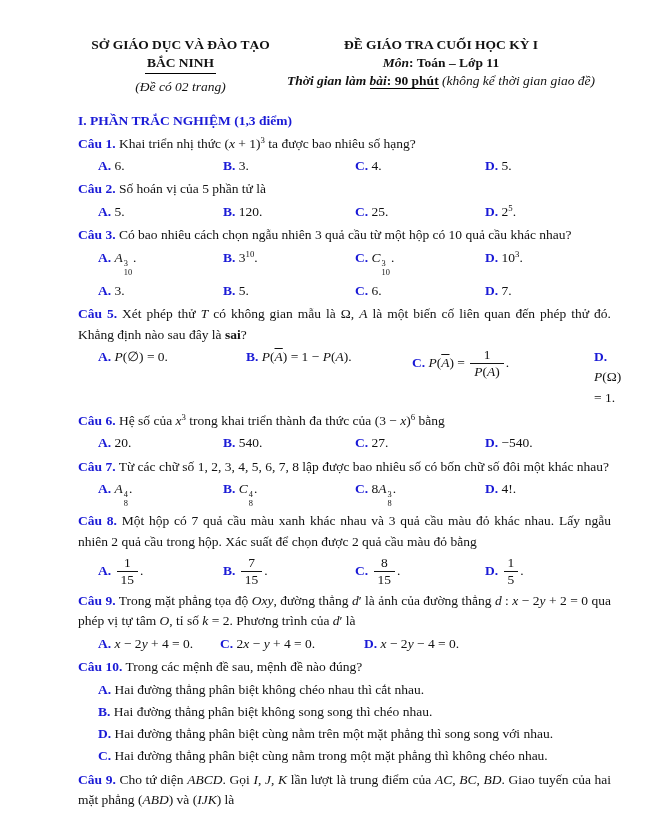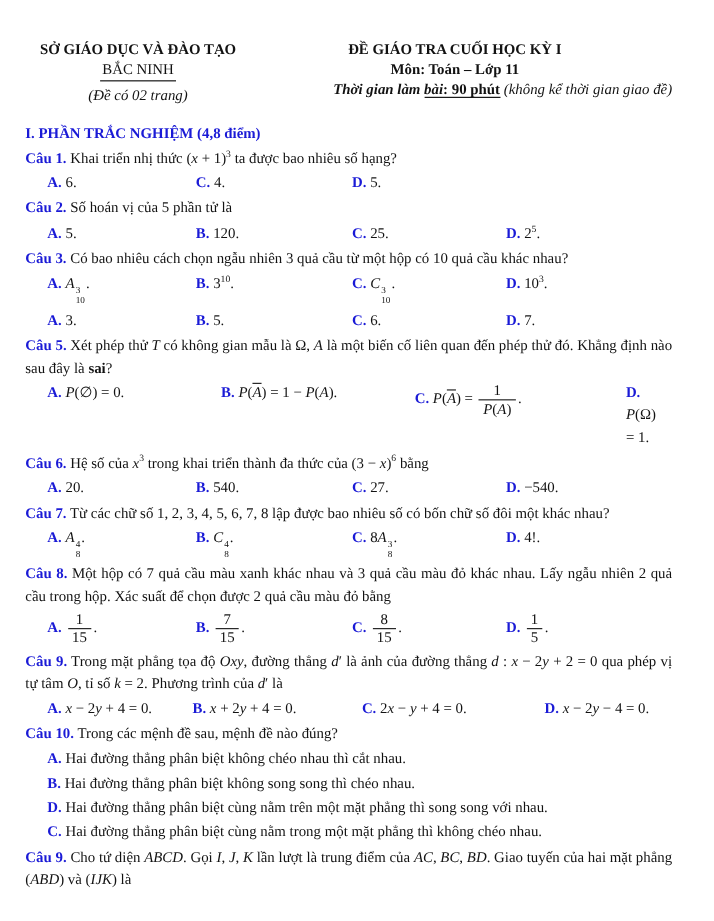--- a/index.html
+++ b/index.html
@@ -1,44 +1,44 @@
 <!DOCTYPE html>
 <html><head>
 <meta charset="utf-8">
 <style>
   :root{ --blue:#1a1ad6; --ink:#121212; }
   html,body{margin:0;padding:0;background:#ffffff;}
   .page{
     width:649px;height:837px;box-sizing:border-box;
-    padding:36px 38px 8px 23px;
+    padding:36px 38px 8px 78px;
     font-family:"Liberation Serif","DejaVu Serif",serif;
     font-size:13.5px;color:var(--ink);position:relative;overflow:hidden;
   }
   
   .hdr{display:flex;align-items:flex-start;}
   .hdr-left{width:205px;flex:none;text-align:center;line-height:1.35;}
   .hdr-right{flex:1;text-align:center;line-height:1.35;margin-left:-12px;}
   .hdr b{font-weight:bold;}
   .org{font-weight:bold;}
-  .org-unit{font-weight:normal;display:inline-block;border-bottom:1.4px solid #000;padding:0 2px 1px;}
+  .org-unit{font-weight:bold;display:inline-block;border-bottom:1.4px solid #000;padding:0 2px 1px;}
   .page-note{font-style:italic;margin-top:4px;}
-  .subject-label{font-weight:bold;}
+  .subject-label{font-weight:bold;font-style:italic;}
   .subject-rest{font-weight:bold;}
-  .dur-line{white-space:nowrap;text-align:right;}
+  .dur-line{white-space:nowrap;}
   .dur-label{font-weight:bold;font-style:italic;}
   .dur-ul{border-bottom:1.3px solid #000;padding-bottom:0px;}
   .dur-value{font-weight:bold;}
   .dur-note{font-style:italic;}
   
   .section-title{color:var(--blue);font-weight:bold;margin:16px 0 5px;}
   
   .question{margin:0 0 2px;}
   .q-text{margin:0;text-align:justify;line-height:1.52;}
   .q-label{color:var(--blue);font-weight:bold;}
-  .opts{padding-left:20px;line-height:1.5;margin:1px 0 2px;gap:10px;}
+  .opts{padding-left:20px;line-height:1.5;margin:1px 0 2px;}
   .opts.cols4{display:grid;grid-template-columns:125px 132px 130px 1fr;}
   .opts.q5{grid-template-columns:148px 166px 182px 1fr;}
   .opts.q9{grid-template-columns:122px 144px 156px 1fr;}
   .opts.list .opt{display:block;}
   .opt{padding:1px 8px 1px 0;}
   .opt-letter{color:var(--blue);font-weight:bold;}
   
   i{font-style:italic;}
   sup,sub{font-size:0.65em;line-height:0;}
   .ss{display:inline-flex;flex-direction:column;font-size:0.62em;line-height:1.08;vertical-align:-0.5em;margin:0 1px;}
@@ -59,27 +59,28 @@
       <div><span class="org-unit">BẮC NINH</span></div>
       <div class="page-note">(Đề có 02 trang)</div>
     </div>
     <div class="hdr-right">
       <div><b>ĐỀ GIÁO TRA CUỐI HỌC KỲ I</b></div>
       <div><span class="subject-label">Môn</span><span class="subject-rest">: Toán – Lớp 11</span></div>
       <div class="dur-line"><span class="dur-label">Thời gian làm </span><span class="dur-ul"><span class="dur-label">bài</span><span class="dur-value">: 90 phút</span></span><span class="dur-note"> (không kể thời gian giao đề)</span></div>
     </div>
   </div>
 
-  <div class="section-title">I. PHẦN TRẮC NGHIỆM (4,8 điểm)</div>
+  <div class="section-title">I. PHẦN TRẮC NGHIỆM (1,3 điểm)</div>
 
   <div id="questions">
       <div class="question">
         <p class="q-text"><b class="q-label">Câu 1.</b> Khai triển nhị thức (<i>x</i> + 1)<sup>3</sup> ta được bao nhiêu số hạng?</p>
         <div class="opts cols4">
           <div class="opt"><b class="opt-letter">A.</b> 6.</div>
+          <div class="opt"><b class="opt-letter">B.</b> 3.</div>
           <div class="opt"><b class="opt-letter">C.</b> 4.</div>
           <div class="opt"><b class="opt-letter">D.</b> 5.</div>
         </div>
       </div>
       <div class="question">
         <p class="q-text"><b class="q-label">Câu 2.</b> Số hoán vị của 5 phần tử là</p>
         <div class="opts cols4">
           <div class="opt"><b class="opt-letter">A.</b> 5.</div>
           <div class="opt"><b class="opt-letter">B.</b> 120.</div>
           <div class="opt"><b class="opt-letter">C.</b> 25.</div>
@@ -166,21 +167,20 @@
           <div class="opt"><b class="opt-letter">D.</b> <span class="frac">
               <span class="fn">1</span>
               <span class="fd">5</span>
             </span>.</div>
         </div>
       </div>
       <div class="question">
         <p class="q-text"><b class="q-label">Câu 9.</b> Trong mặt phẳng tọa độ <i>Oxy</i>, đường thẳng <i>d</i>′ là ảnh của đường thẳng <i>d</i> : <i>x</i> − 2<i>y</i> + 2 = 0 qua phép vị tự tâm <i>O</i>, tỉ số <i>k</i> = 2. Phương trình của <i>d</i>′ là</p>
         <div class="opts cols4 q9">
           <div class="opt"><b class="opt-letter">A.</b> <i>x</i> − 2<i>y</i> + 4 = 0.</div>
-          <div class="opt"><b class="opt-letter">B.</b> <i>x</i> + 2<i>y</i> + 4 = 0.</div>
           <div class="opt"><b class="opt-letter">C.</b> 2<i>x</i> − <i>y</i> + 4 = 0.</div>
           <div class="opt"><b class="opt-letter">D.</b> <i>x</i> − 2<i>y</i> − 4 = 0.</div>
         </div>
       </div>
       <div class="question">
         <p class="q-text"><b class="q-label">Câu 10.</b> Trong các mệnh đề sau, mệnh đề nào đúng?</p>
         <div class="opts list">
           <div class="opt"><b class="opt-letter">A.</b> Hai đường thẳng phân biệt không chéo nhau thì cắt nhau.</div>
           <div class="opt"><b class="opt-letter">B.</b> Hai đường thẳng phân biệt không song song thì chéo nhau.</div>
           <div class="opt"><b class="opt-letter">D.</b> Hai đường thẳng phân biệt cùng nằm trên một mặt phẳng thì song song với nhau.</div>

